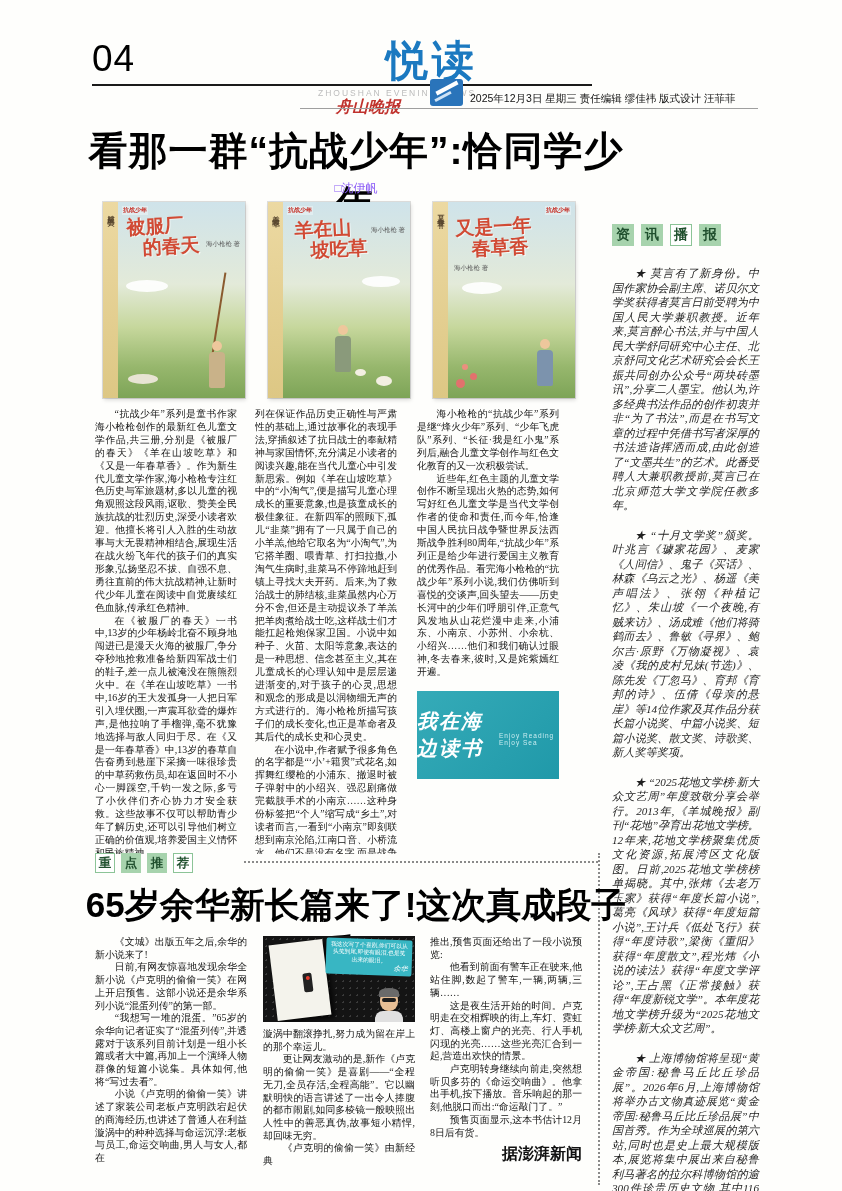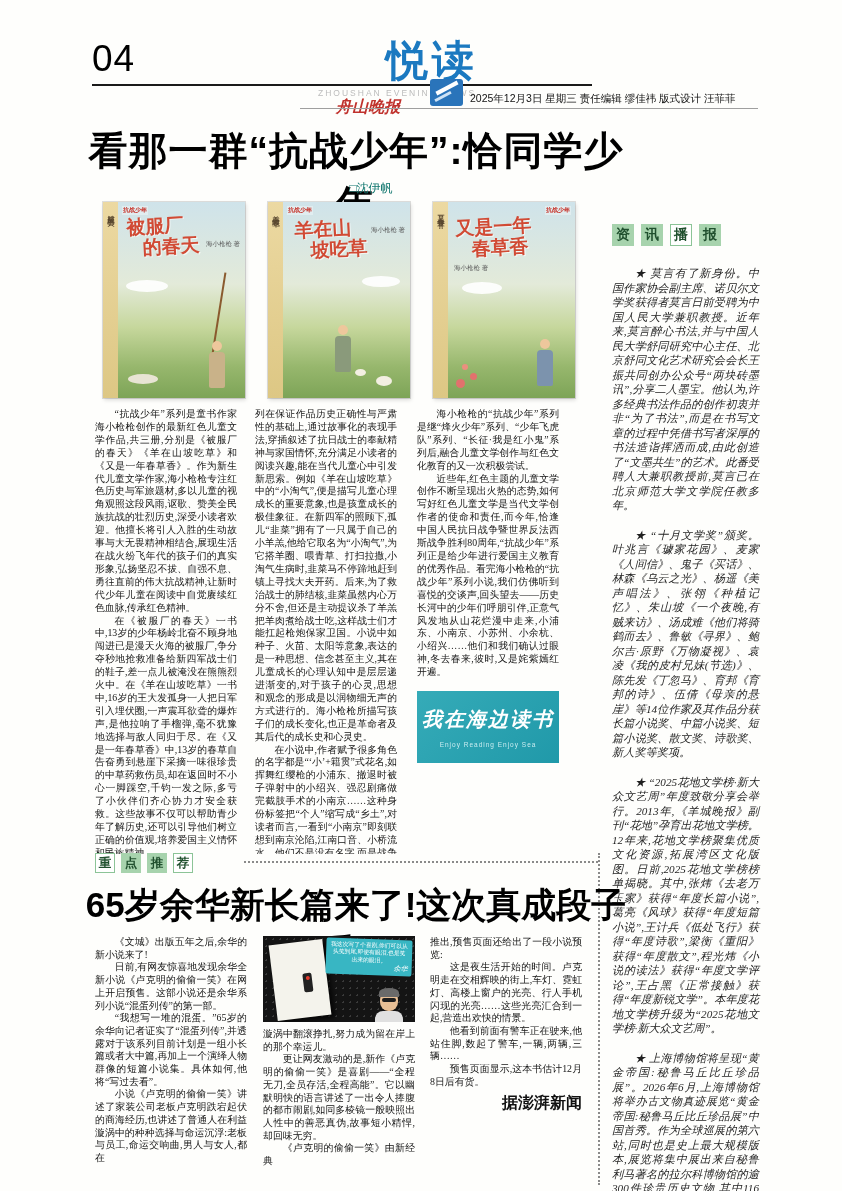--- a/index.html
+++ b/index.html
@@ -18,21 +18,21 @@
   .masthead-en { left:318px; top:88px; font-family:"Liberation Sans",sans-serif; font-size:8.5px; color:#bcbcbc; letter-spacing:2px; }
   .masthead-cn { left:336px; top:97px; font-size:16px; font-weight:bold; font-style:italic; color:#c0322d; }
   .logo { left:430px; top:79px; width:33px; height:27px; background:#2a74ba; border-radius:3px; overflow:hidden; }
   .logo-bar1 { position:absolute; left:5px; top:7px; width:24px; height:4px; background:#fff; transform:rotate(-28deg); }
   .logo-bar2 { position:absolute; left:4px; top:16px; width:18px; height:3px; background:#cfe3f5; transform:rotate(-28deg); }
   .dateline { left:470px; top:92px; font-family:Liberation Sans, sans-serif; font-size:10.5px; color:#111; }
   .rule-sub { left:300px; top:108px; width:458px; height:1px; background:#9f9f9f; }
 
   
   .headline { left:80px; top:124px; width:552px; text-align:center; font-family:"Liberation Sans",sans-serif; font-weight:900; font-size:39px; letter-spacing:1px; color:#000; }
-  .byline { left:95px; top:180px; width:552px; text-align:center; font-size:12px; color:#0f766e; }
+  .byline { left:80px; top:180px; width:552px; text-align:center; font-size:12px; color:#8b5cf6; }
 
   
   .book { position:absolute; top:202px; width:142px; height:196px; display:flex; box-shadow:0 0 0 1px rgba(0,0,0,.12), 1px 2px 4px rgba(0,0,0,.15); background:#fff; }
   .book1 { left:103px; } .book2 { left:268px; } .book3 { left:433px; }
   .spine { width:15px; background:linear-gradient(#ecd9a2,#ddc784); display:flex; flex-direction:column; align-items:center; padding-top:7px; }
   .spine-title { writing-mode:vertical-rl; font-size:7.5px; color:#54432c; letter-spacing:1px; }
   .cover { flex:1; position:relative; overflow:hidden; background:linear-gradient(180deg,#cfe3ea 0%,#e3ead9 42%,#c6d79c 64%,#97b76d 84%,#7da457 100%); }
   .cover-series { position:absolute; top:4px; font-size:6px; font-weight:bold; color:#c7352c; background:rgba(255,255,255,.35); padding:0 1px; }
   .series-left { left:4px; } .series-right { right:4px; }
   .cover-author { position:absolute; top:24px; right:5px; font-size:6.5px; color:#5c5c5c; }
@@ -43,21 +43,21 @@
   .fig-head { width:10px; height:10px; border-radius:50%; background:#eec79c; margin:0 auto; }
   .fig-body { width:16px; height:36px; margin:1px auto 0; border-radius:4px 4px 2px 2px; }
   .spear { position:absolute; width:2px; height:95px; background:#8a5a2e; transform:rotate(9deg); }
   .blob { position:absolute; border-radius:50%; }
 
   
   .col { position:absolute; top:408px; width:142px; }
   .col-clip { height:446px; overflow:hidden; }
   .col p { margin:0; font-size:9.8px; line-height:12.9px; text-align:justify; text-indent:2em; color:#141414; }
   .col p.cont { text-indent:0; }
-  .banner { margin-top:12px; height:72px; background:linear-gradient(135deg,#35abb8 0%,#2099a9 100%); display:flex; flex-direction:column; align-items:center; justify-content:center; }
+  .banner { margin-top:12px; height:88px; background:linear-gradient(135deg,#35abb8 0%,#2099a9 100%); display:flex; flex-direction:row; align-items:center; justify-content:center; }
   .banner-title { font-style:italic; font-weight:bold; font-size:20px; letter-spacing:2px; color:#fff; }
   .banner-sub { margin-top:8px; font-family:"Liberation Sans",sans-serif; font-size:6.5px; letter-spacing:1px; color:#c9ecf0; }
 
   
   .sidebar { position:absolute; left:612px; top:224px; width:147px; }
   .tag-row { display:flex; gap:7px; }
   .tag { width:22px; height:22px; display:flex; align-items:center; justify-content:center; font-family:"Liberation Sans",sans-serif; font-weight:bold; font-size:14px; color:#20502e; }
   .tag.g { background:#a7d3ad; }
   .tag.w { background:#fff; border:1px solid #8cc497; }
   .sidebar-items { margin-top:20px; }
@@ -241,19 +241,20 @@
         <div class="person-glasses"></div>
       </div>
     </div>
     <p class="cont">漩涡中翻滚挣扎,努力成为留在岸上的那个幸运儿。</p>
     <p>更让网友激动的是,新作《卢克明的偷偷一笑》是喜剧——“全程无刀,全员存活,全程高能”。它以幽默明快的语言讲述了一出令人捧腹的都市闹剧,如同多棱镜一般映照出人性中的善恶真伪,故事短小精悍,却回味无穷。</p>
     <p>《卢克明的偷偷一笑》由新经典</p>
   </div>
 
   <div class="bcol bcol3">
     <p class="cont">推出,预售页面还给出了一段小说预览:</p>
+    <p>他看到前面有警车正在驶来,他站住脚,数起了警车,一辆,两辆,三辆……</p>
     <p>这是夜生活开始的时间。卢克明走在交相辉映的街上,车灯、霓虹灯、高楼上窗户的光亮、行人手机闪现的光亮……这些光亮汇合到一起,营造出欢快的情景。</p>
-    <p>他看到前面有警车正在驶来,他站住脚,数起了警车,一辆,两辆,三辆……</p>
+    <p>卢克明转身继续向前走,突然想听贝多芬的《命运交响曲》。他拿出手机,按下播放。音乐响起的那一刻,他脱口而出:“命运敲门了。”</p>
     <p>预售页面显示,这本书估计12月8日后有货。</p>
     <div class="credit">据澎湃新闻</div>
   </div>
 
 </div>
 
 </body></html>

